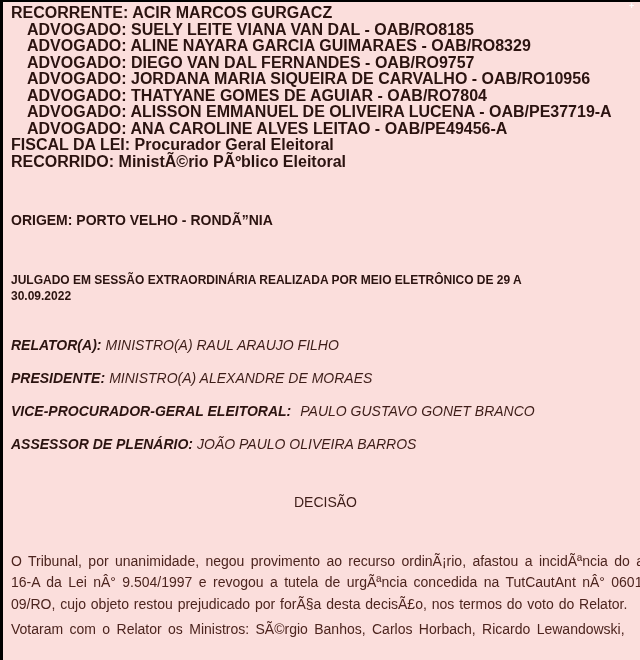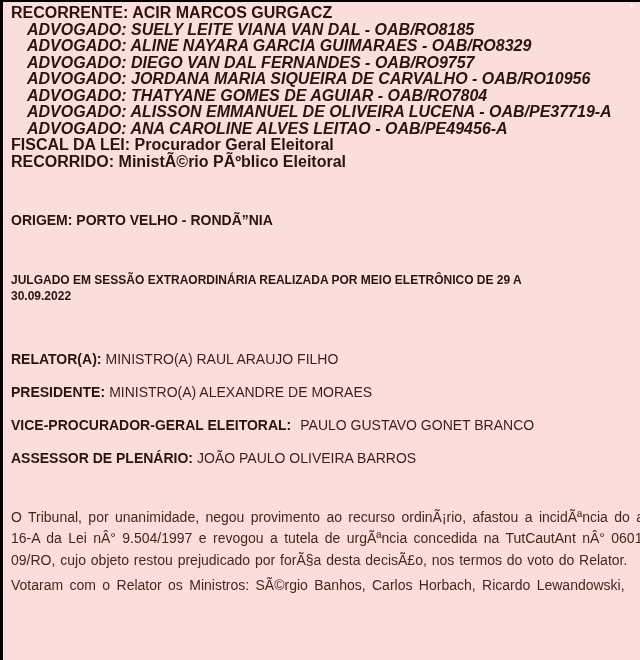--- a/index.html
+++ b/index.html
@@ -19,38 +19,38 @@
     color: #2b1310;
   }
   
   .party-line {
     font-size: 16px;
     font-weight: bold;
     line-height: 16.5px;
     white-space: nowrap;
     color: #2b1310;
   }
-  .party-line.indent { padding-left: 16px; font-style: italic; }
+  .party-line.indent { padding-left: 16px; }
 
   .origem-line {
     margin-top: 42px;
     font-size: 14px;
     font-weight: bold;
     line-height: 16.5px;
     white-space: nowrap;
   }
   .julgado-block { margin-top: 43px; }
   .julgado-line {
     font-size: 12px;
     font-weight: bold;
     line-height: 16.5px;
     white-space: nowrap;
   }
 
-  .officials { margin-top: 46px; }
+  .officials { margin-top: 32px; font-style: italic; }
   .official-row {
     font-size: 14px;
     line-height: 17px;
     margin-bottom: 16px;
     white-space: nowrap;
     color: #3d1d18;
   }
   .official-label { font-weight: bold; color: #2b1310; }
   .official-value { margin-left: 4px; font-weight: normal; }
   .official-value.wide-gap { margin-left: 9px; }
@@ -114,20 +114,21 @@
     <div class="julgado-line">30.09.2022</div>
   </div>
 
   <div class="officials">
     <div class="official-row"><span class="official-label">RELATOR(A):</span><span class="official-value">MINISTRO(A) RAUL ARAUJO FILHO</span></div>
     <div class="official-row"><span class="official-label">PRESIDENTE:</span><span class="official-value">MINISTRO(A) ALEXANDRE DE MORAES</span></div>
     <div class="official-row"><span class="official-label">VICE-PROCURADOR-GERAL ELEITORAL:</span><span class="official-value wide-gap">PAULO GUSTAVO GONET BRANCO</span></div>
     <div class="official-row"><span class="official-label">ASSESSOR DE PLENÁRIO:</span><span class="official-value">JOÃO PAULO OLIVEIRA BARROS</span></div>
   </div>
 
+  <div class="decision-heading">DECISÃO</div>
 
   <div class="body-paragraph">
     <div class="para-line ws-wide">O Tribunal, por unanimidade, negou provimento ao recurso ordinÃ¡rio, afastou a incidÃªncia do art.</div>
     <div class="para-line ws-wide">16-A da Lei nÂ° 9.504/1997 e revogou a tutela de urgÃªncia concedida na TutCautAnt nÂ° 06010658-</div>
     <div class="para-line ws-slim">09/RO, cujo objeto restou prejudicado por forÃ§a desta decisÃ£o, nos termos do voto do Relator.</div>
   </div>
 
   <div class="body-paragraph body-paragraph-2">
     <div class="para-line ws-wide">Votaram com o Relator os Ministros: SÃ©rgio Banhos, Carlos Horbach, Ricardo Lewandowski,</div>
   </div>

